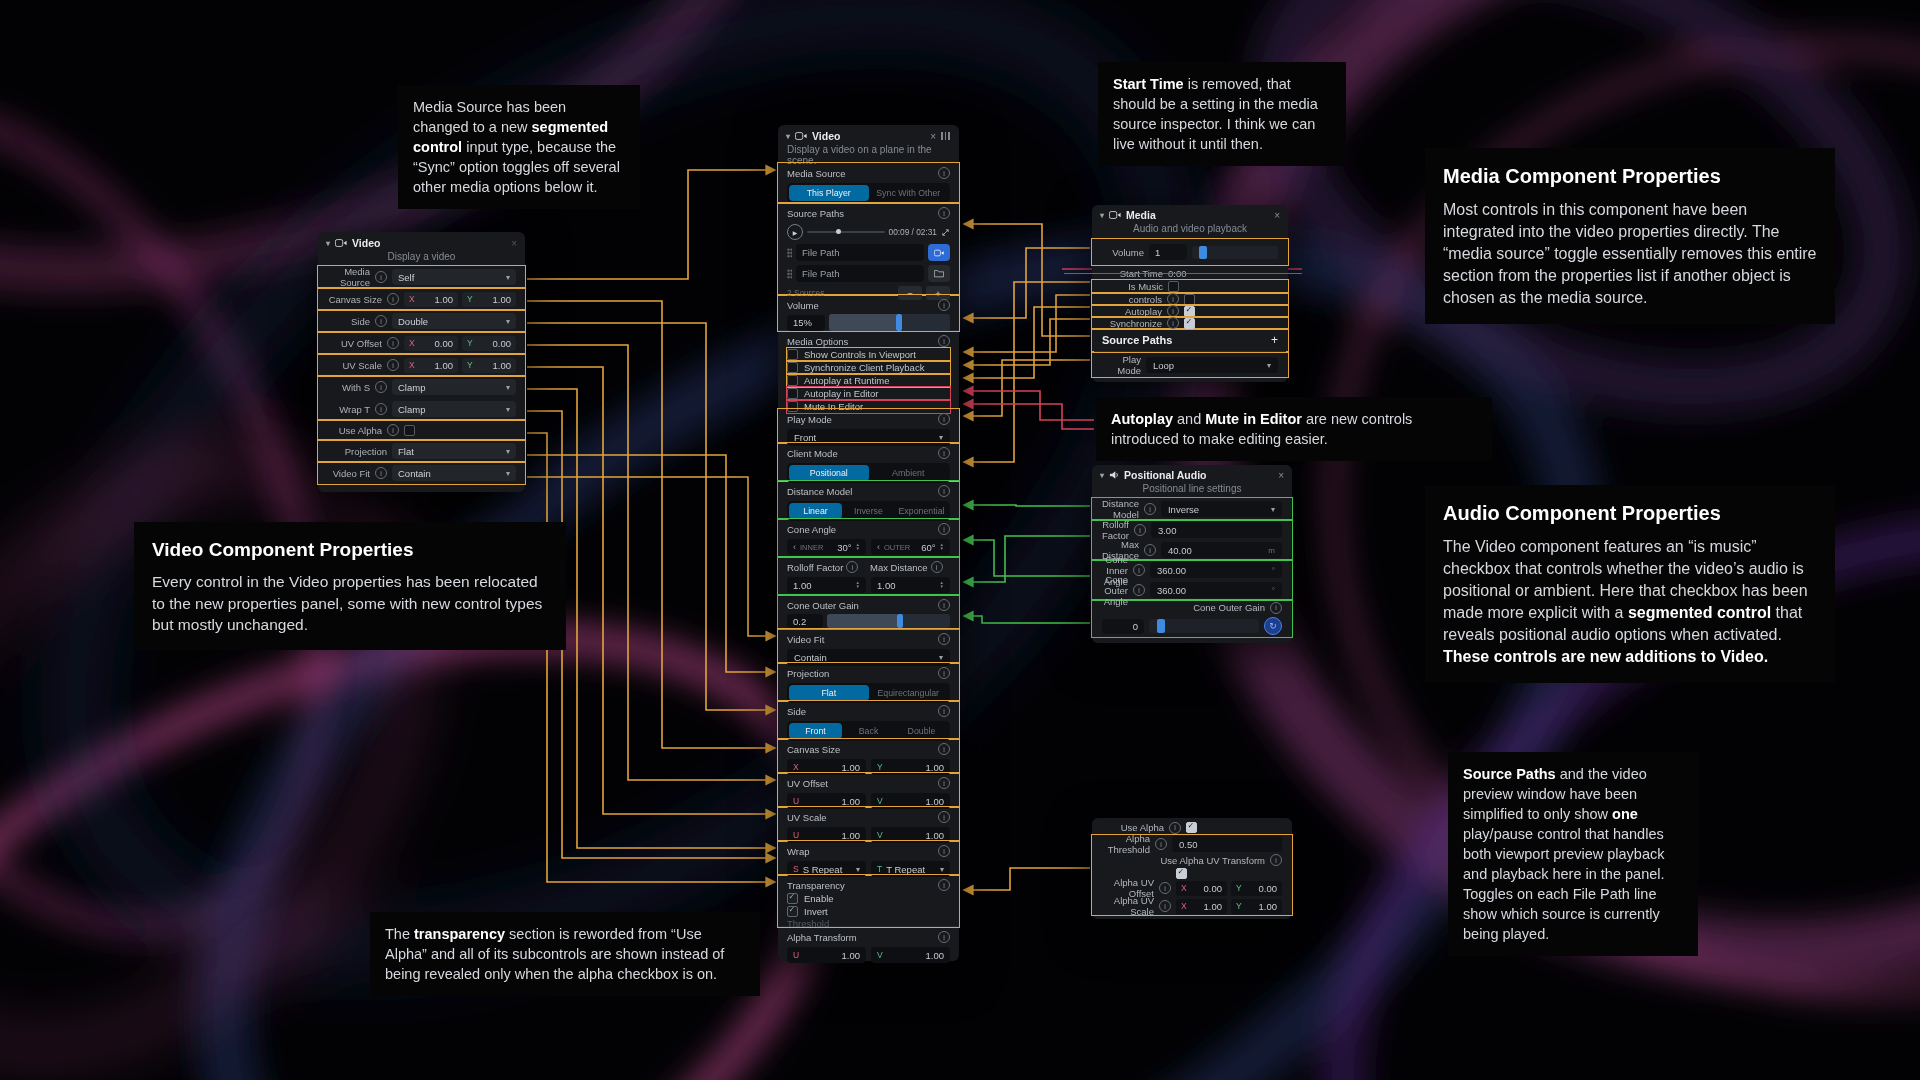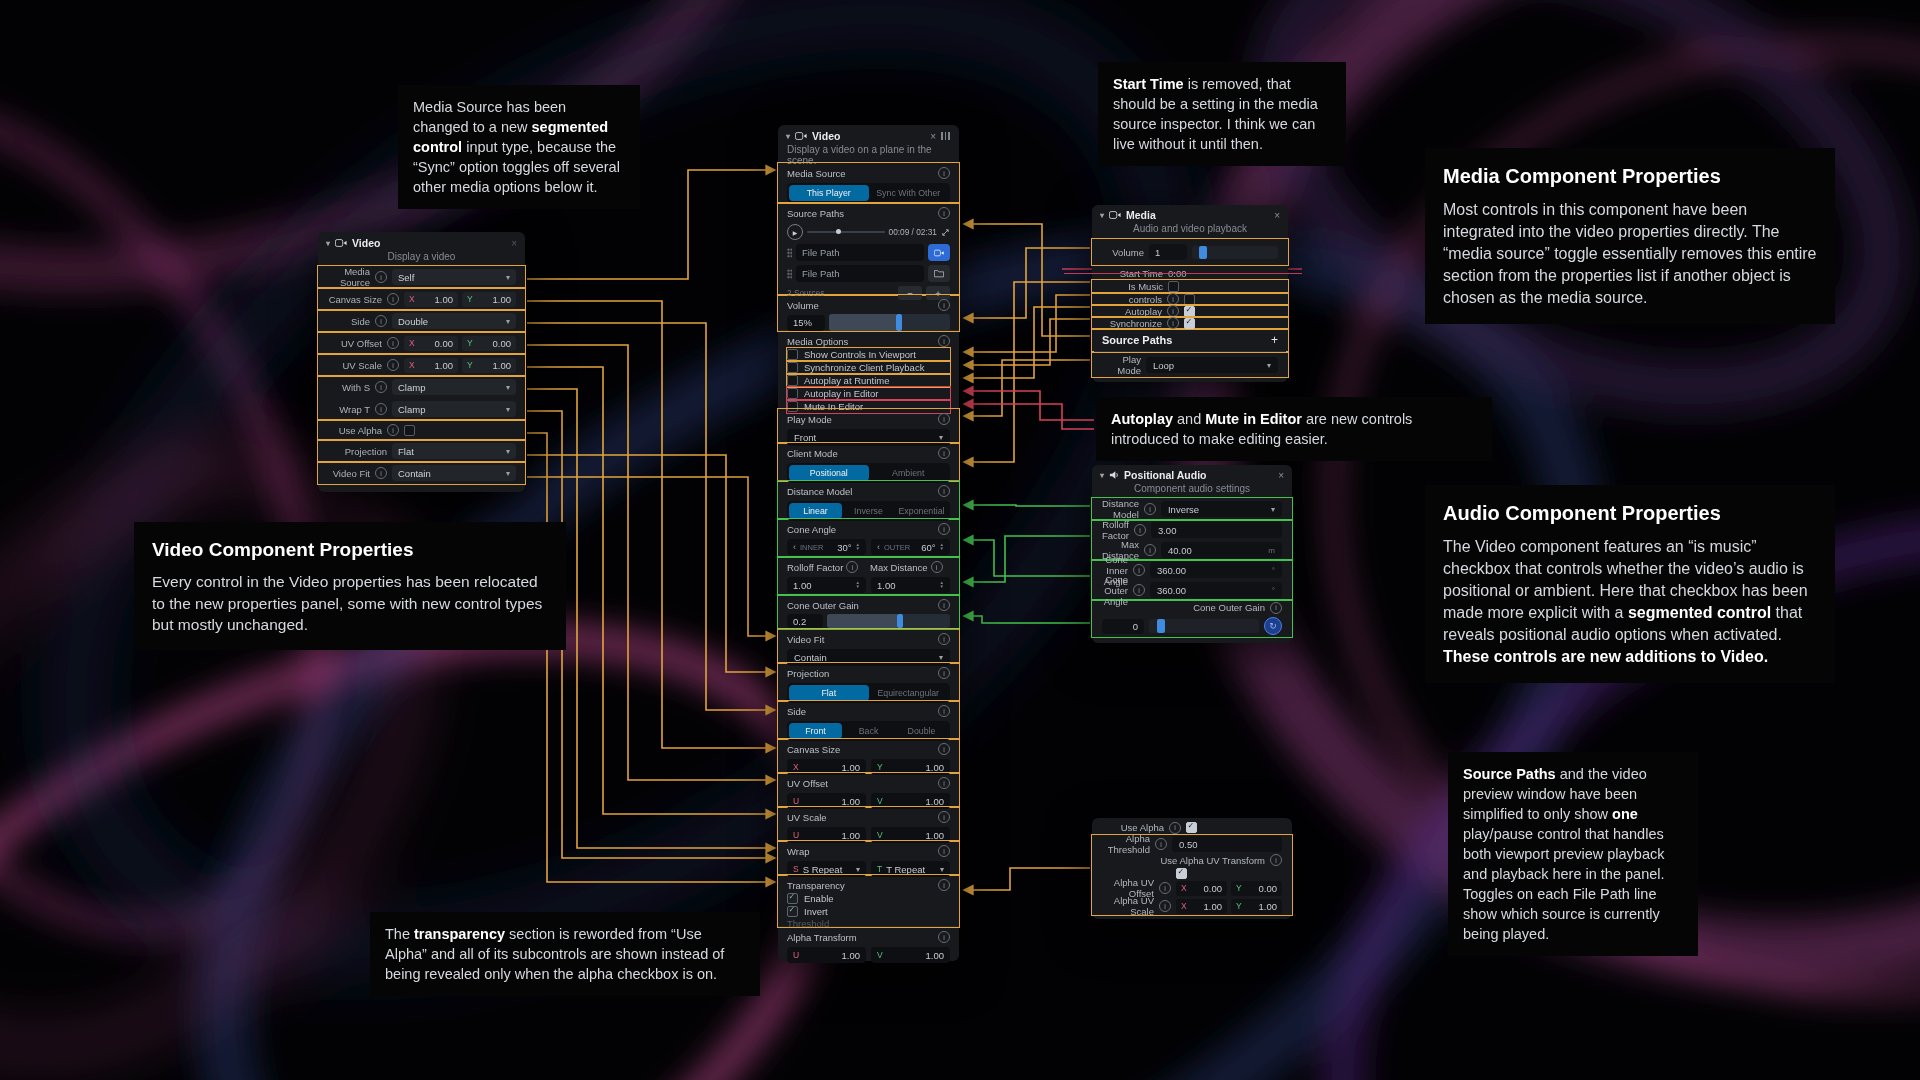--- a/index.html
+++ b/index.html
@@ -735,21 +735,21 @@
       <span class="icon-svg">
         <svg width="10" height="10" viewBox="0 0 11 11">
             <path d="M1 4 h2.5 L7 1.5 v8 L3.5 7 H1 z" fill="#d7dade"></path>
             <path d="M8.5 3.5 q1.5 2 0 4" stroke="#d7dade" fill="none"></path>
           </svg>
       </span>
       <span>Positional Audio</span>
       <span class="sp"></span>
       <span class="xclose"></span>
     </div>
-    <div class="psub">Component audio settings</div>
+    <div class="psub">Positional line settings</div>
 
     <div class="mrow hl-g" style="height:22px;">
       <span class="lab" style="flex:1;">Distance Model</span>
       <span class="inf"></span>
       <span class="pa-dd">
         <span style="flex:1;">Inverse</span>
         <span class="chev"></span>
       </span>
     </div>
     <div class="hl-g">

